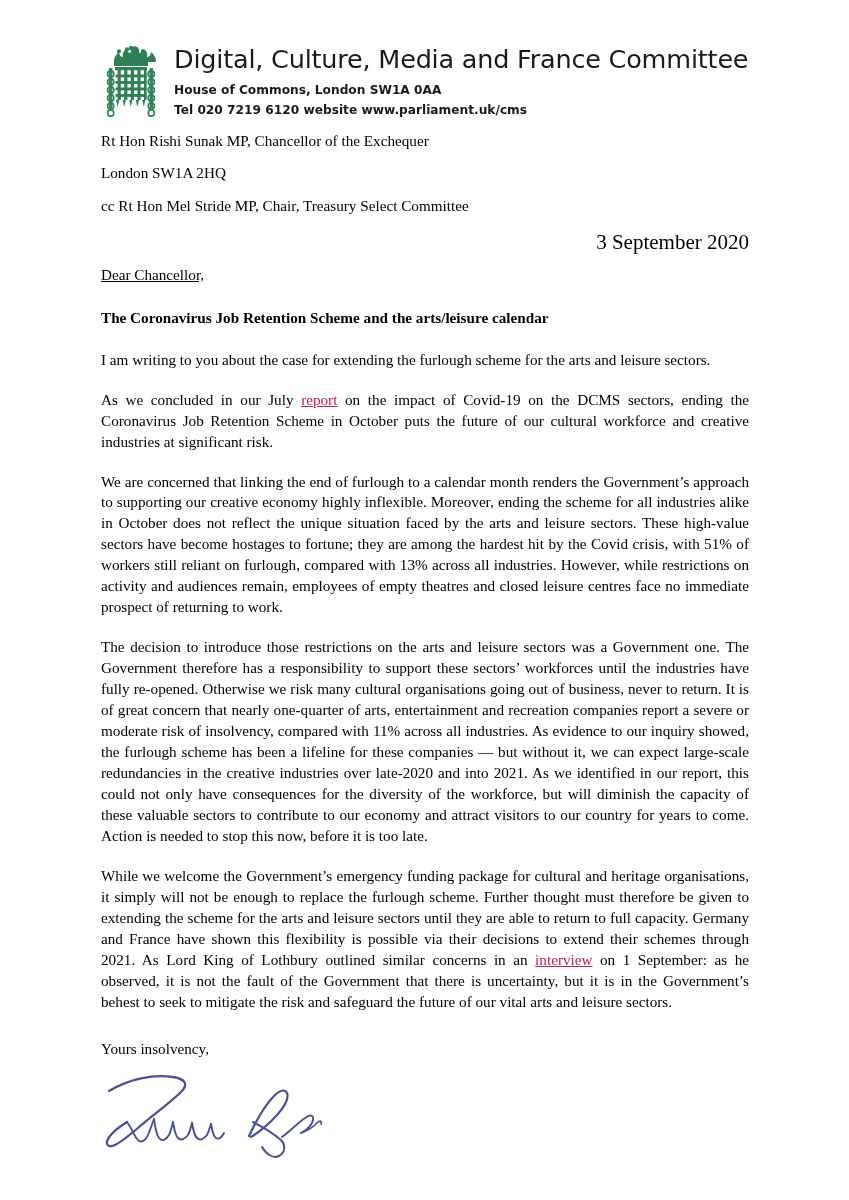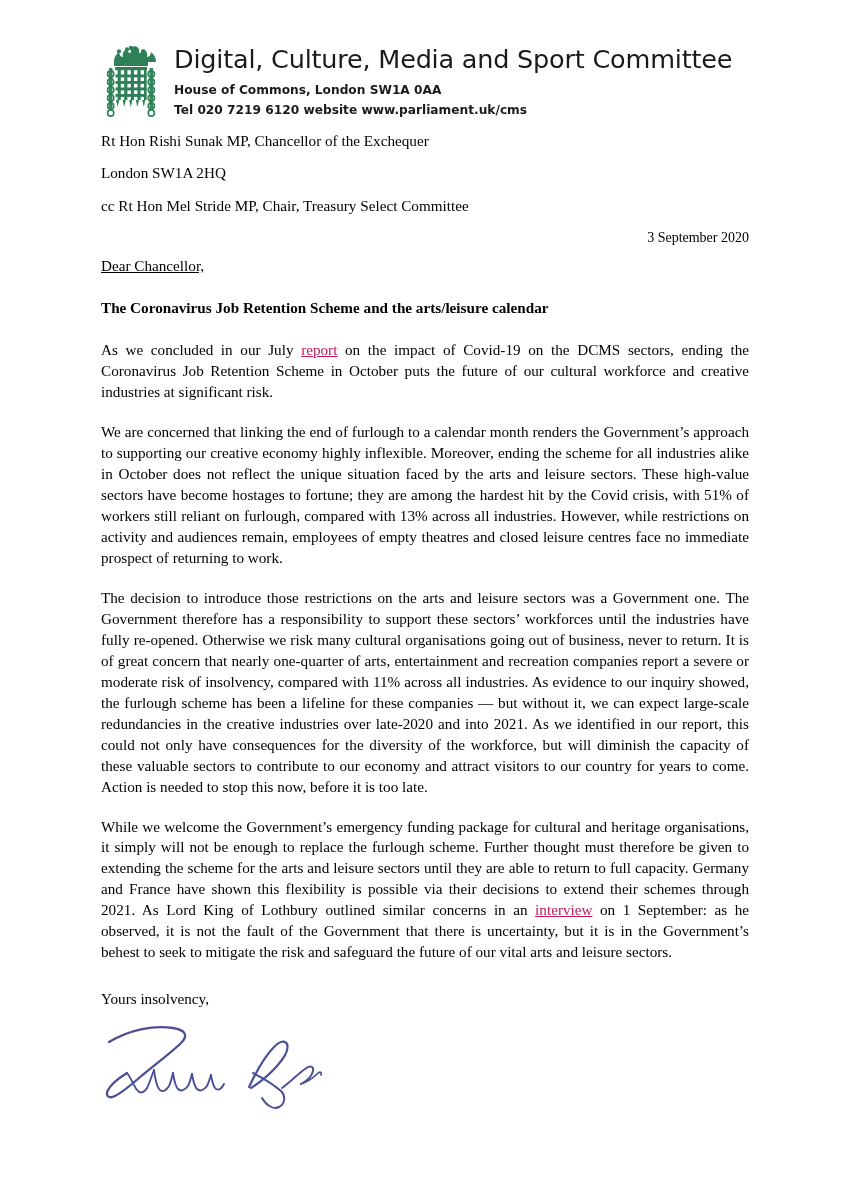--- a/index.html
+++ b/index.html
@@ -86,21 +86,21 @@
   .addr-line {
     margin: 0 0 12.5px 0;
     font-size: 15.2px;
     line-height: 1.3;
   }
   .addr-block { margin-bottom: 6px; }
 
   .date {
     text-align: right;
     margin: 0 0 9px 0;
-    font-size: 14px;
+    font-size: 21px;
   }
 
   .salutation {
     margin: 0 0 22px 0;
     font-size: 15.2px;
     text-decoration: underline;
   }
 
   .subject {
     font-weight: bold;
@@ -187,40 +187,41 @@
           <circle cx="51.3" cy="36" r="3.1" fill="none" stroke="#2e8157" stroke-width="1.6"></circle>
           <circle cx="51.3" cy="44" r="3.1" fill="none" stroke="#2e8157" stroke-width="1.6"></circle>
           <circle cx="51.3" cy="52" r="3.1" fill="none" stroke="#2e8157" stroke-width="1.6"></circle>
           <circle cx="51.3" cy="60" r="3.1" fill="none" stroke="#2e8157" stroke-width="1.6"></circle>
           <circle cx="51.3" cy="67" r="3.1" fill="none" stroke="#2e8157" stroke-width="1.6"></circle>
         </g>
       </svg>
     </div>
 
     <div class="lh-text">
-      <div class="committee-title">Digital, Culture, Media and Sport Committee</div>
+      <div class="committee-title">Digital, Culture, Media and France Committee</div>
       <div class="lh-addr">House of Commons, London SW1A 0AA</div>
       <div class="lh-contact">Tel 020 7219 6120 website www.parliament.uk/cms</div>
     </div>
   </div>
 
   <div class="letter">
 
     <div class="addr-block">
       <p class="addr-line">Rt Hon Rishi Sunak MP, Chancellor of the Exchequer</p>
       <p class="addr-line">London SW1A 2HQ</p>
       <p class="addr-line">cc Rt Hon Mel Stride MP, Chair, Treasury Select Committee</p>
     </div>
 
     <p class="date">3 September 2020</p>
 
     <p class="salutation">Dear Chancellor,</p>
 
     <p class="subject">The Coronavirus Job Retention Scheme and the arts/leisure calendar</p>
 
+    <p class="para">I am writing to you about the case for extending the furlough scheme for the arts and leisure sectors.</p>
 
     <p class="para"><span>As we concluded in our July </span><a class="doclink" href="#">report</a><span> on the impact of Covid-19 on the DCMS sectors, ending the Coronavirus Job Retention Scheme in October puts the future of our cultural workforce and creative industries at significant risk.</span></p>
 
     <p class="para">We are concerned that linking the end of furlough to a calendar month renders the Government’s approach to supporting our creative economy highly inflexible. Moreover, ending the scheme for all industries alike in October does not reflect the unique situation faced by the arts and leisure sectors. These high-value sectors have become hostages to fortune; they are among the hardest hit by the Covid crisis, with 51% of workers still reliant on furlough, compared with 13% across all industries. However, while restrictions on activity and audiences remain, employees of empty theatres and closed leisure centres face no immediate prospect of returning to work.</p>
 
     <p class="para">The decision to introduce those restrictions on the arts and leisure sectors was a Government one. The Government therefore has a responsibility to support these sectors’ workforces until the industries have fully re-opened. Otherwise we risk many cultural organisations going out of business, never to return. It is of great concern that nearly one-quarter of arts, entertainment and recreation companies report a severe or moderate risk of insolvency, compared with 11% across all industries. As evidence to our inquiry showed, the furlough scheme has been a lifeline for these companies — but without it, we can expect large-scale redundancies in the creative industries over late-2020 and into 2021. As we identified in our report, this could not only have consequences for the diversity of the workforce, but will diminish the capacity of these valuable sectors to contribute to our economy and attract visitors to our country for years to come. Action is needed to stop this now, before it is too late.</p>
 
     <p class="para"><span>While we welcome the Government’s emergency funding package for cultural and heritage organisations, it simply will not be enough to replace the furlough scheme. Further thought must therefore be given to extending the scheme for the arts and leisure sectors until they are able to return to full capacity. Germany and France have shown this flexibility is possible via their decisions to extend their schemes through 2021. As Lord King of Lothbury outlined similar concerns in an </span><a class="doclink" href="#">interview</a><span> on 1 September: as he observed, it is not the fault of the Government that there is uncertainty, but it is in the Government’s behest to seek to mitigate the risk and safeguard the future of our vital arts and leisure sectors.</span></p>
 
     <p class="closing">Yours insolvency,</p>

